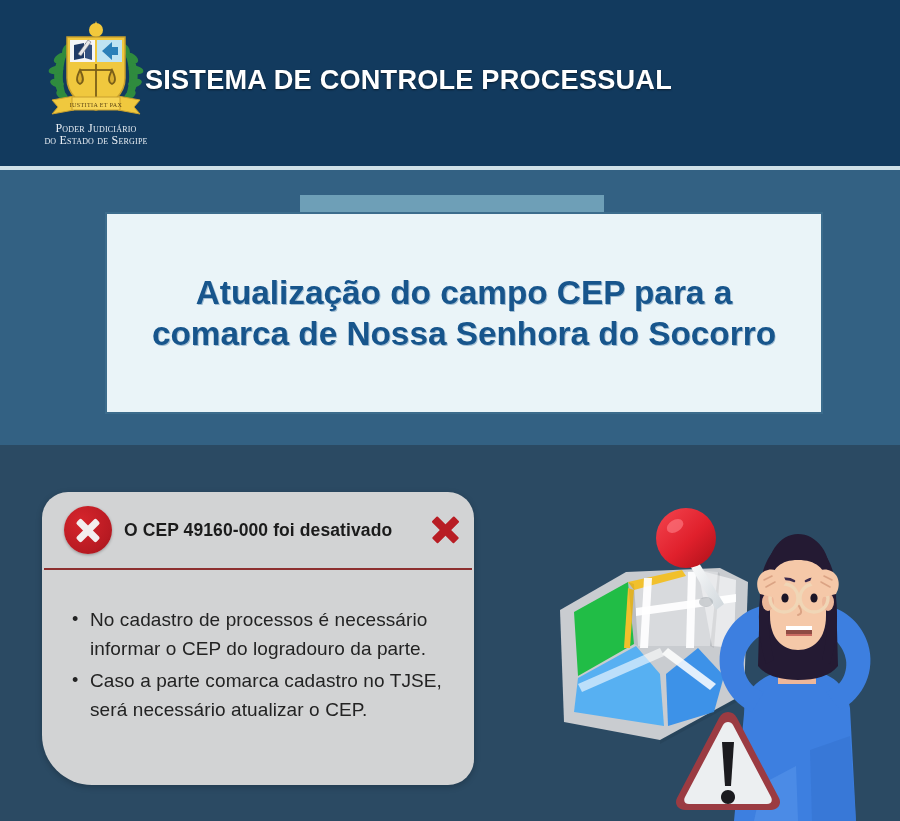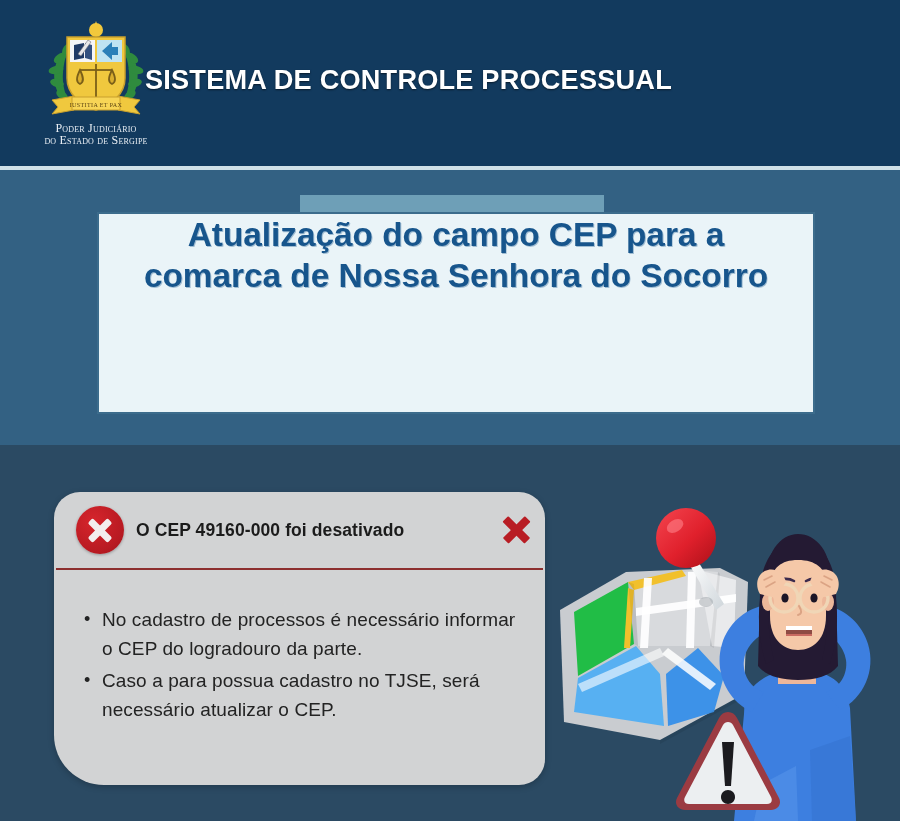--- a/index.html
+++ b/index.html
@@ -84,44 +84,45 @@
 
   
   .accent-bar {
     position: absolute;
     left: 300px; top: 195px;
     width: 304px; height: 34px;
     background: #6e9fb7;
   }
   .title-card {
     position: absolute;
-    left: 97px; top: 212px;
+    left: 105px; top: 212px;
     width: 718px; height: 202px;
     background: #eaf4f8;
     border: 2px solid #3c6c8c;
     box-sizing: border-box;
     display: flex;
+    align-items: center;
     justify-content: center;
   }
   .title-card-inner {
     width: 640px;
     text-align: center;
     font-size: 34px;
     font-weight: bold;
     line-height: 41px;
     color: #17558c;
     text-shadow: 1px 1px 0 rgba(23,85,140,.35);
     transform: scaleX(.98);
   }
 
   
   .alert-card {
     position: absolute;
-    left: 54px; top: 492px;
-    width: 491px; height: 293px;
+    left: 42px; top: 492px;
+    width: 432px; height: 293px;
     background: #d2d3d4;
     border-radius: 26px 26px 26px 50px;
     box-sizing: border-box;
     box-shadow: 0 2px 6px rgba(0,0,0,.22);
     overflow: hidden;
   }
   .alert-head {
     position: relative;
     height: 76px;
     display: flex;
@@ -290,21 +291,21 @@
   <div class="alert-card">
     <div class="alert-head">
       <div class="x-circle"></div>
       <div class="alert-title">O CEP 49160-000 foi desativado</div>
       <div class="x-mark"></div>
     </div>
     <div class="alert-divider"></div>
     <div class="alert-body">
       <ul class="alert-list">
         <li>No cadastro de processos é necessário informar o CEP do logradouro da parte.</li>
-        <li>Caso a para possua cadastro no TJSE, será necessário atualizar o CEP.</li>
+        <li>Caso a parte comarca cadastro no TJSE, será necessário atualizar o CEP.</li>
       </ul>
     </div>
   </div>
 
   <div class="illustration">
     <svg width="352" height="323" viewBox="0 0 352 323" aria-hidden="true">
       <defs>
         <linearGradient id="pinGrad" x1="0" y1="0" x2="1" y2="1">
           <stop offset="0%" stop-color="#f4454f"></stop>
           <stop offset="55%" stop-color="#e0202c"></stop>

